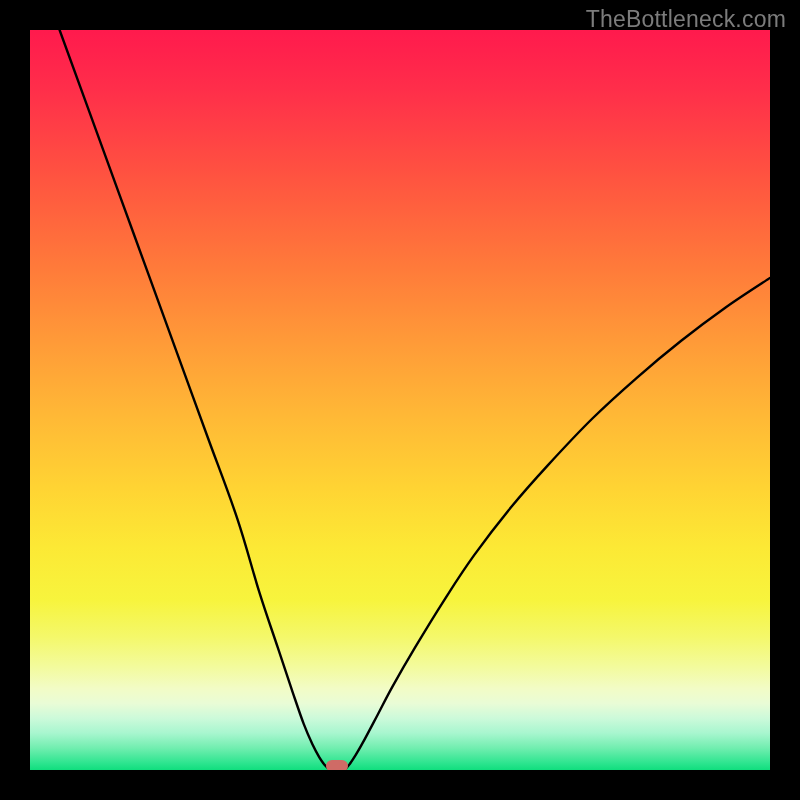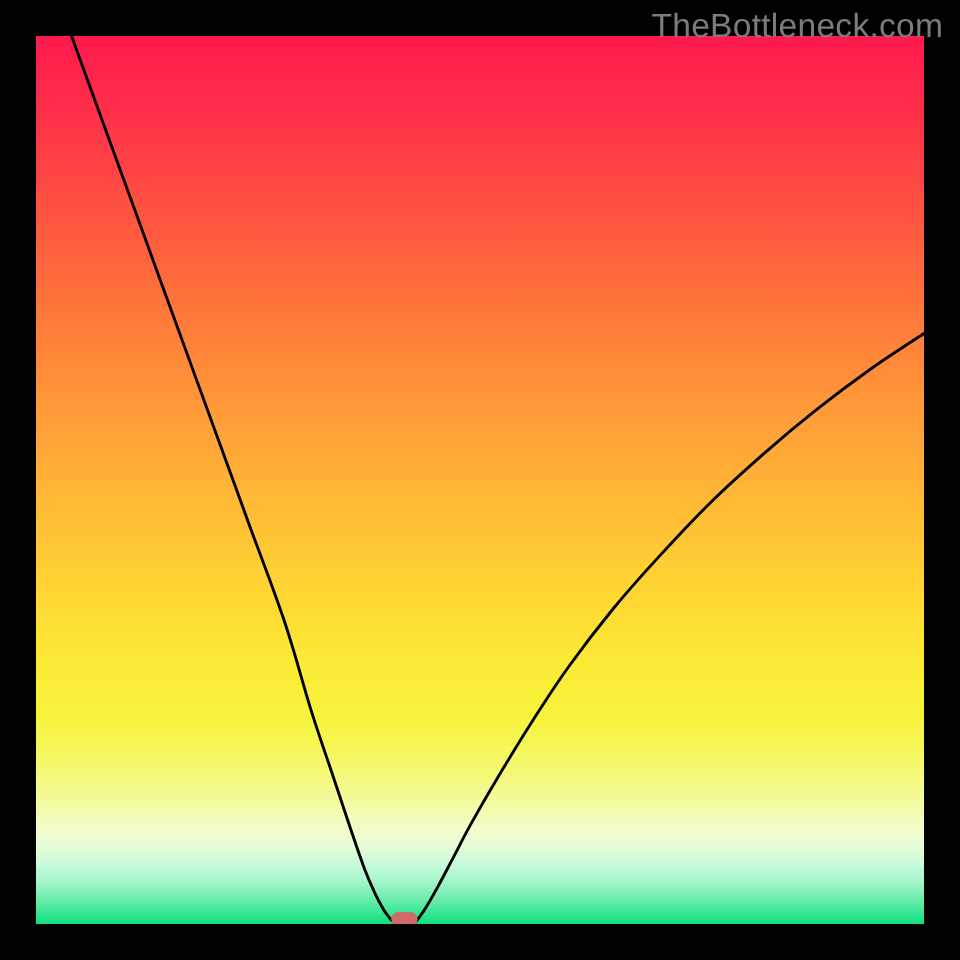--- a/index.html
+++ b/index.html
@@ -9,21 +9,21 @@
     width: 800px;
     height: 800px;
     background: #000;
   }
   .watermark {
     position: absolute;
     top: 6px;
     right: 14px;
     color: #7c7c7c;
     font-family: Arial, Helvetica, sans-serif;
-    font-size: 28px;
+    font-size: 23px;
     letter-spacing: 0.2px;
     z-index: 5;
   }
   .plot-area {
     position: absolute;
     left: 30px;
     top: 30px;
     width: 740px;
     height: 740px;
     overflow: hidden;

